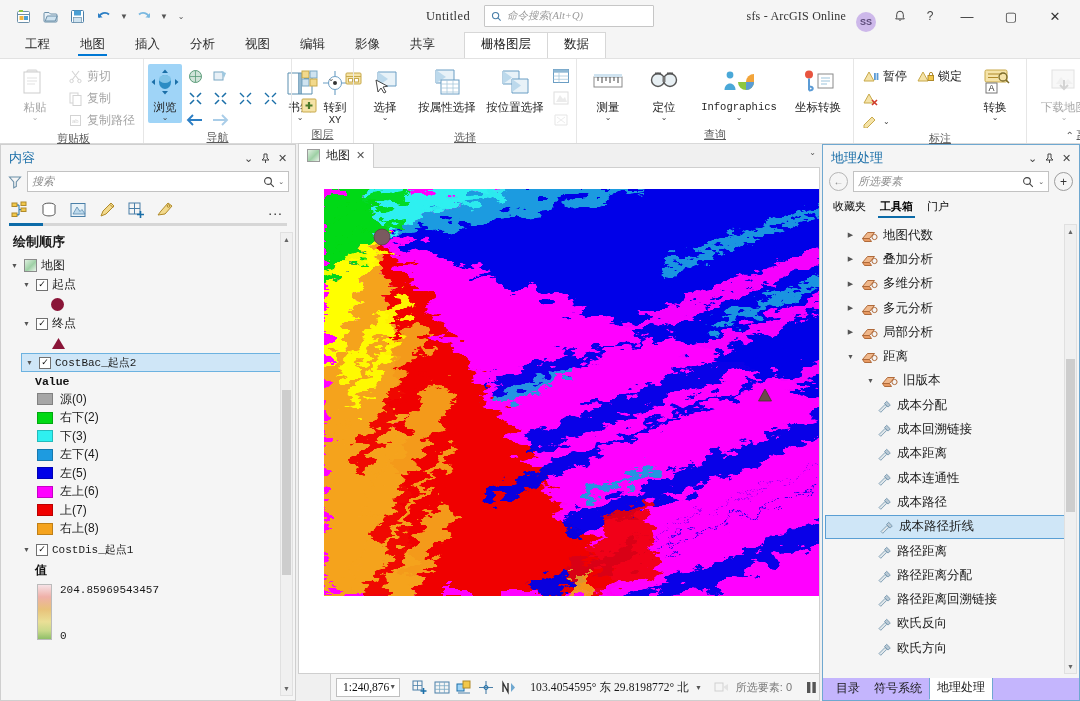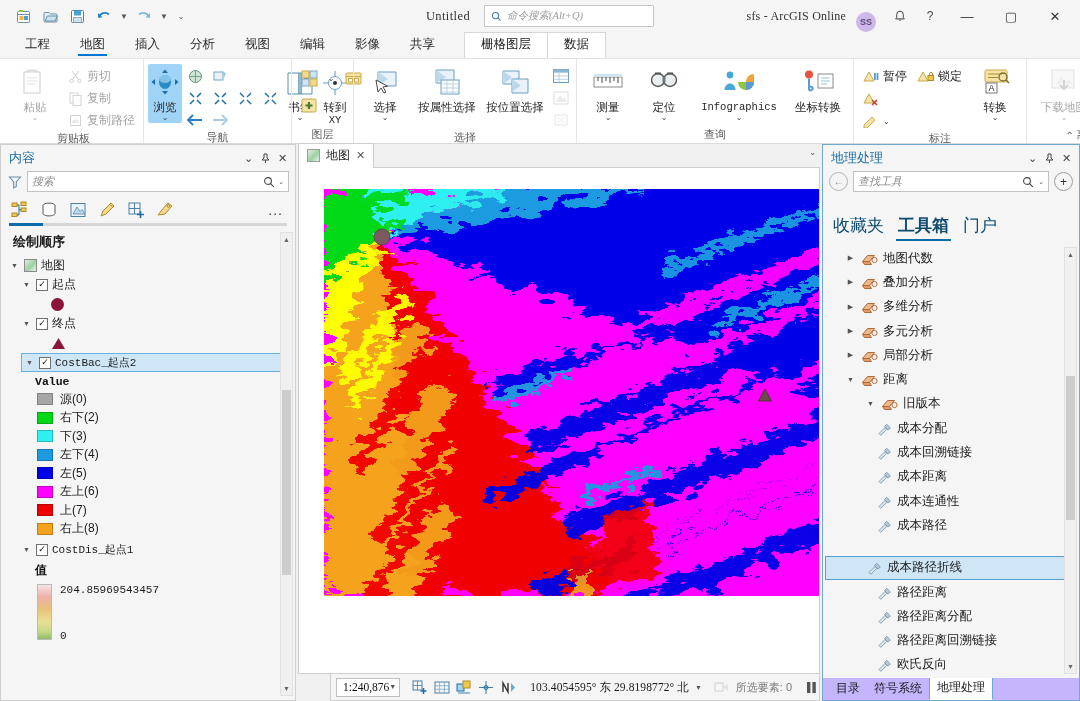--- a/index.html
+++ b/index.html
@@ -68,20 +68,21 @@
   .ribbon {
     height: 86px; background: #ffffff; border-top: 1px solid #e2e2e2; border-bottom: 1px solid #d9d9d9;
     display: flex; flex: none; position: relative; padding-left: 4px;
   }
   .rgroup { display: flex; flex-direction: column; position: relative; padding: 2px 4px 0; }
   .rgroup + .rgroup { border-left: 1px solid #e6e6e6; }
   .rgroup-body { flex: 1; display: flex; align-items: flex-start; gap: 2px; padding-top: 3px; }
   .rgroup-label {
     height: 16px; font-size: 11px; color: #5a5a5a; text-align: center; line-height: 14px;
     position: relative;
+    text-decoration: underline;
   }
   .big-btn {
     display: flex; flex-direction: column; align-items: center; justify-content: flex-start;
     width: 54px; padding: 2px 1px; cursor: pointer; border-radius: 2px;
   }
   .big-btn.sel { background: #9fd4f7; }
   .big-btn.dis { opacity: .42; cursor: default; }
   .big-ico { height: 34px; display: flex; align-items: center; justify-content: center; }
   .big-lbl { font-size: 11.5px; color: #1f1f1f; text-align: center; line-height: 12px; margin-top: 1px; }
   .big-lbl.mono { font-family: "Liberation Mono", monospace; font-size: 10.5px; }
@@ -180,21 +181,21 @@
   .gp-srch-row { display: flex; align-items: center; gap: 5px; padding: 0 6px 5px; }
   .gp-back {
     width: 19px; height: 19px; border-radius: 50%; border: 1px solid #b5b5b5; color: #888;
     display: flex; align-items: center; justify-content: center; font-size: 10px; cursor: pointer; flex: none;
   }
   .gp-inp { flex: 1; height: 21px; background: #fff; border: 1px solid #c2c2c2; display: flex; align-items: center; padding: 0 4px; gap: 4px; }
   .gp-inp .ph { flex: 1; font-style: italic; color: #8c8c8c; font-size: 11px; font-family: "Liberation Serif", serif; }
   .gp-add { width: 19px; height: 19px; border-radius: 50%; border: 1px solid #9d9d9d; color: #333;
     display: flex; align-items: center; justify-content: center; font-size: 12px; cursor: pointer; flex: none; }
   .gp-tabs { display: flex; gap: 14px; padding: 2px 10px 0; }
-  .gp-tab { font-size: 17px; color: #0c4a6e; padding-bottom: 4px; cursor: pointer; position: relative; margin-top: 15px; }
+  .gp-tab { font-size: 11px; color: #000000; padding-bottom: 4px; cursor: pointer; position: relative; }
   .gp-tab.active { font-weight: bold; }
   .gp-tab.active::after { content: ""; position: absolute; left: -2px; right: -2px; bottom: 0; height: 2px; background: #0c6ba8; }
   .gp-tree { flex: 1; overflow: hidden; position: relative; background: #f5f5f5; padding-top: 5px; }
   .gnode { display: flex; align-items: center; gap: 5px; height: 24.3px; font-size: 12.5px; cursor: pointer; padding-right: 16px; font-family: Liberation Serif, serif; }
   .gnode.sel { background: #cfe6f7; border: 1px solid #5a9fd4; }
   .gtxt { color: #1a1a1a; white-space: nowrap; }
   .gp-bottom {
     height: 22px; display: flex; align-items: flex-end; gap: 0; padding-left: 6px; flex: none; background: #c4b5fd;
   }
   .gp-btab { font-size: 12px; padding: 2px 7px 3px; cursor: pointer; color: #1a1a1a; }
@@ -1003,21 +1004,21 @@
               <path d="M4 1h3v4l2 2H2l2-2z" fill="none" stroke="#444"></path>
               <path d="M5.5 7v3" stroke="#444"></path>
             </svg>
         </div>
         <div class="phbtn">✕</div>
       </div>
 
       <div class="gp-srch-row">
         <div class="gp-back">←</div>
         <div class="gp-inp">
-          <span class="ph">查找工具</span>
+          <span class="ph">所选要素</span>
           <svg width="12" height="12" viewBox="0 0 12 12">
               <circle cx="5" cy="5" r="3.4" fill="none" stroke="#444" stroke-width="1.1"></circle>
               <path d="M7.6 7.6L10.8 10.8" stroke="#444" stroke-width="1.1"></path>
             </svg>
           <span style="font-size:7px;color:#555">⌄</span>
         </div>
         <div class="gp-add">+</div>
       </div>
 
       <div class="gp-tabs">
@@ -1128,21 +1129,21 @@
             <span class="gtxt">成本连通性</span>
           </div>
           <div class="gnode" style="padding-left:54px">
             <svg width="15" height="15" viewBox="0 0 15 15">
                 <path d="M2 12.5l6-6 1.8 1.8-6 6z" fill="#dfe6ea" stroke="#6b8fa8" stroke-width=".8"></path>
                 <path d="M7.5 5.5l2.2-2.2 3.6 3.6-2.2 2.2z" fill="#b8c8d4" stroke="#6b8fa8" stroke-width=".8"></path>
               </svg>
             <span class="gtxt">成本路径</span>
           </div>
 
-          <div class="gnode sel" style="padding-left:41px;margin:18px 6px 0 2px">
+          <div class="gnode sel" style="padding-left:53px;margin:0 6px 0 2px">
             <svg width="15" height="15" viewBox="0 0 15 15">
                 <path d="M2 12.5l6-6 1.8 1.8-6 6z" fill="#dfe6ea" stroke="#6b8fa8" stroke-width=".8"></path>
                 <path d="M7.5 5.5l2.2-2.2 3.6 3.6-2.2 2.2z" fill="#b8c8d4" stroke="#6b8fa8" stroke-width=".8"></path>
               </svg>
             <span class="gtxt">成本路径折线</span>
           </div>
 
           <div class="gnode" style="padding-left:54px">
             <svg width="15" height="15" viewBox="0 0 15 15">
                 <path d="M2 12.5l6-6 1.8 1.8-6 6z" fill="#dfe6ea" stroke="#6b8fa8" stroke-width=".8"></path>

